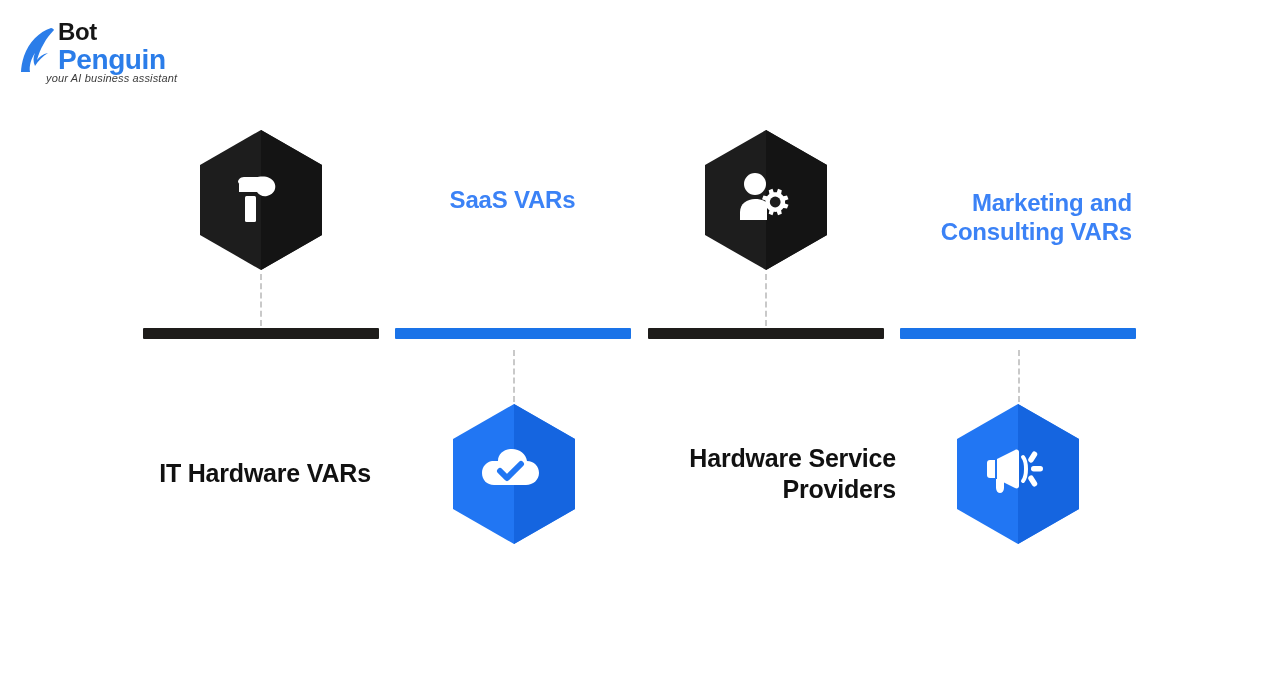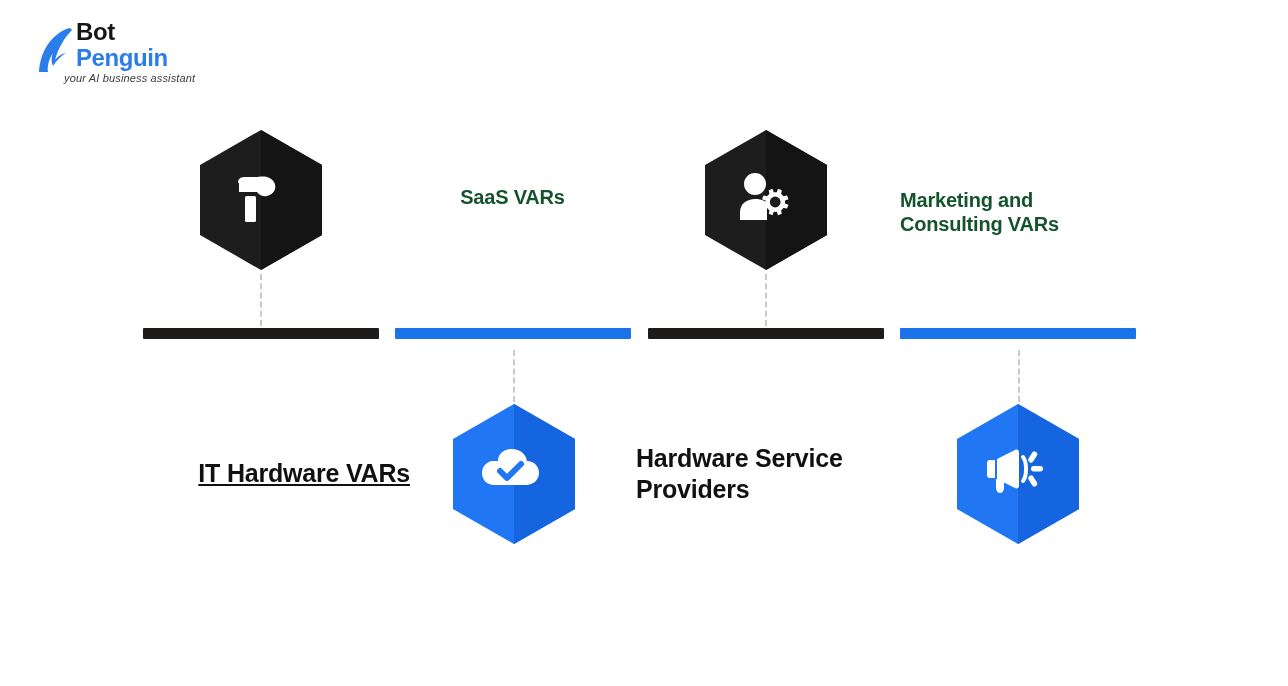--- a/index.html
+++ b/index.html
@@ -12,21 +12,21 @@
     height: 686px;
     position: relative;
     overflow: hidden;
     font-family: "Liberation Sans", sans-serif;
     -webkit-font-smoothing: antialiased;
   }
 
   
   .logo {
     position: absolute;
-    left: 36px;
+    left: 18px;
     top: 20px;
     width: 165px;
     height: 66px;
   }
   .logo-mark {
     position: absolute;
     left: 0;
     top: 6px;
     width: 42px;
     height: 48px;
@@ -39,21 +39,21 @@
   }
   .logo-line1 {
     font-size: 24px;
     font-weight: bold;
     color: #161616;
     letter-spacing: -0.4px;
     display: block;
     height: 26px;
   }
   .logo-line2 {
-    font-size: 24px;
+    font-size: 28px;
     font-weight: bold;
     color: #2b7de9;
     letter-spacing: -0.4px;
     display: block;
     height: 26px;
   }
   .logo-tagline {
     position: absolute;
     left: 28px;
     top: 52px;
@@ -87,22 +87,22 @@
   }
 
   
   .label {
     position: absolute;
     font-weight: bold;
     line-height: 1.22;
     letter-spacing: -0.2px;
   }
   .label.dark { color: #111111; font-size: 25px; }
-  .label.blue { color: #14532d; font-size: 20px; }
-  .label.center { text-align: left; }
+  .label.blue { color: #3b82f6; font-size: 24px; }
+  .label.center { text-align: right; }
 </style>
 </head>
 <body>
 
 <div class="logo">
   <div class="logo-mark">
     <svg viewBox="0 0 42 48" xmlns="http://www.w3.org/2000/svg" aria-hidden="true">
       <path d="M33 2 C21 6, 11 16, 6 30 C4 36, 3 42, 3 46 L12 46 C11 40, 13 33, 17 27 C15 31, 15 36, 17 40 C20 35, 25 30, 30 27 C25 28, 21 31, 19 34 C22 23, 28 12, 36 4 C35.5 3, 34.5 2.2, 33 2 Z" fill="#2b7de9"></path>
     </svg>
   </div>
@@ -120,21 +120,21 @@
     <g fill="#ffffff" transform="translate(33,40)">
       <path d="M6 14 L6 22 L28 22 L28 14 Z"></path>
       <path d="M22 8 C30 5, 38 7, 41 12 C44 17, 42 24, 34 26 C30 27, 26 25, 24 22 L24 11 Z"></path>
       <path d="M11 7 L26 7 L26 16 L11 16 C7 16, 5 13, 5 11.5 C5 10, 7 7, 11 7 Z"></path>
       <rect x="12" y="26" width="11" height="26" rx="1.5"></rect>
     </g>
   </svg>
 </div>
 <div class="connector" style="left:260px; top:274px; height:52px;"></div>
 <div class="bar" style="left:143px; top:328px; width:236px; background:#1e1c1a;"></div>
-<div class="label dark" style="left:120px; top:458px; width:290px; text-align:right;text-decoration:underline;">IT Hardware VARs</div>
+<div class="label dark" style="left:120px; top:458px; width:290px; text-align:center;">IT Hardware VARs</div>
 
 <div class="label blue" style="left:400px; top:185px; width:225px; text-align:center;">SaaS VARs</div>
 <div class="bar" style="left:395px; top:328px; width:236px; background:#1a73e8;"></div>
 <div class="connector" style="left:513px; top:350px; height:52px;"></div>
 <div class="hex" style="left:453px; top:404px;">
   <svg viewBox="0 0 122 140" xmlns="http://www.w3.org/2000/svg">
     <polygon points="61,0 122,35 122,105 61,140 0,105 0,35" fill="#2176f3"></polygon>
     <polygon points="61,0 122,35 122,105 61,140" fill="#1565e0"></polygon>
     <g fill="#ffffff" transform="translate(28,45)">
       <path d="M17 12 C17 5, 23 0, 31 0 C39 0, 45 5, 46 12 C53 12, 58 17, 58 24 C58 31, 52 36, 45 36 L13 36 C6 36, 1 31, 1 24 C1 18, 5 13, 11 12 C12 12, 15 12, 17 12 Z"></path>

